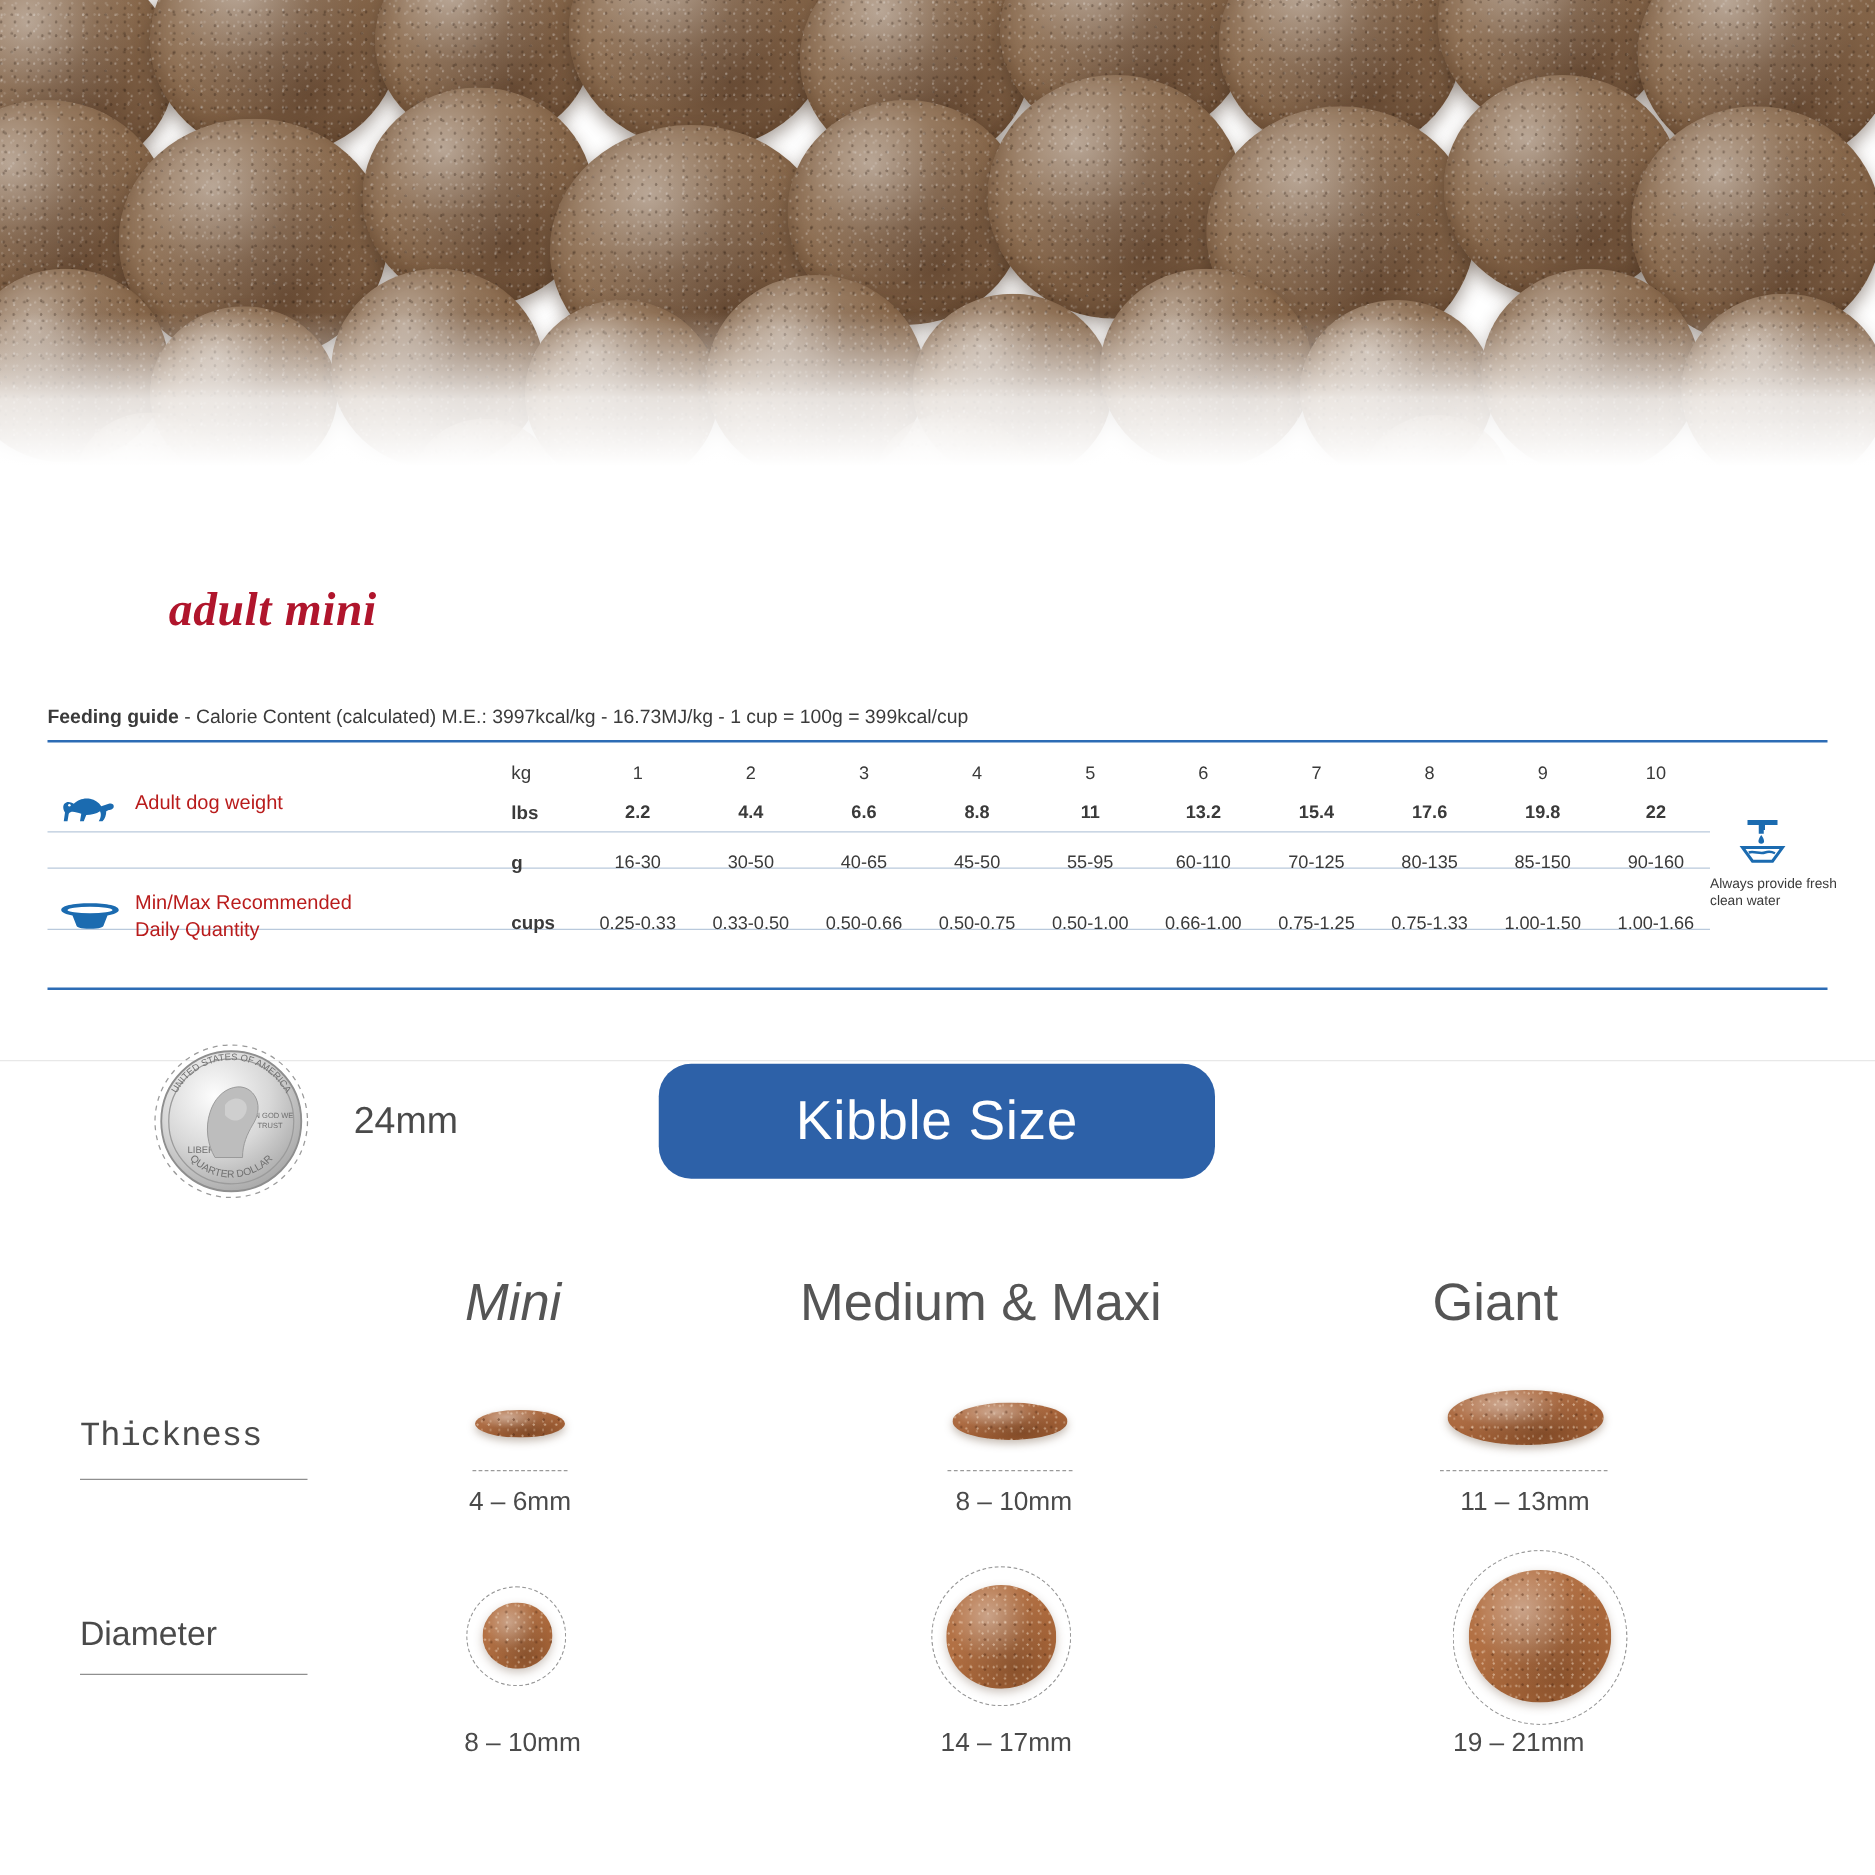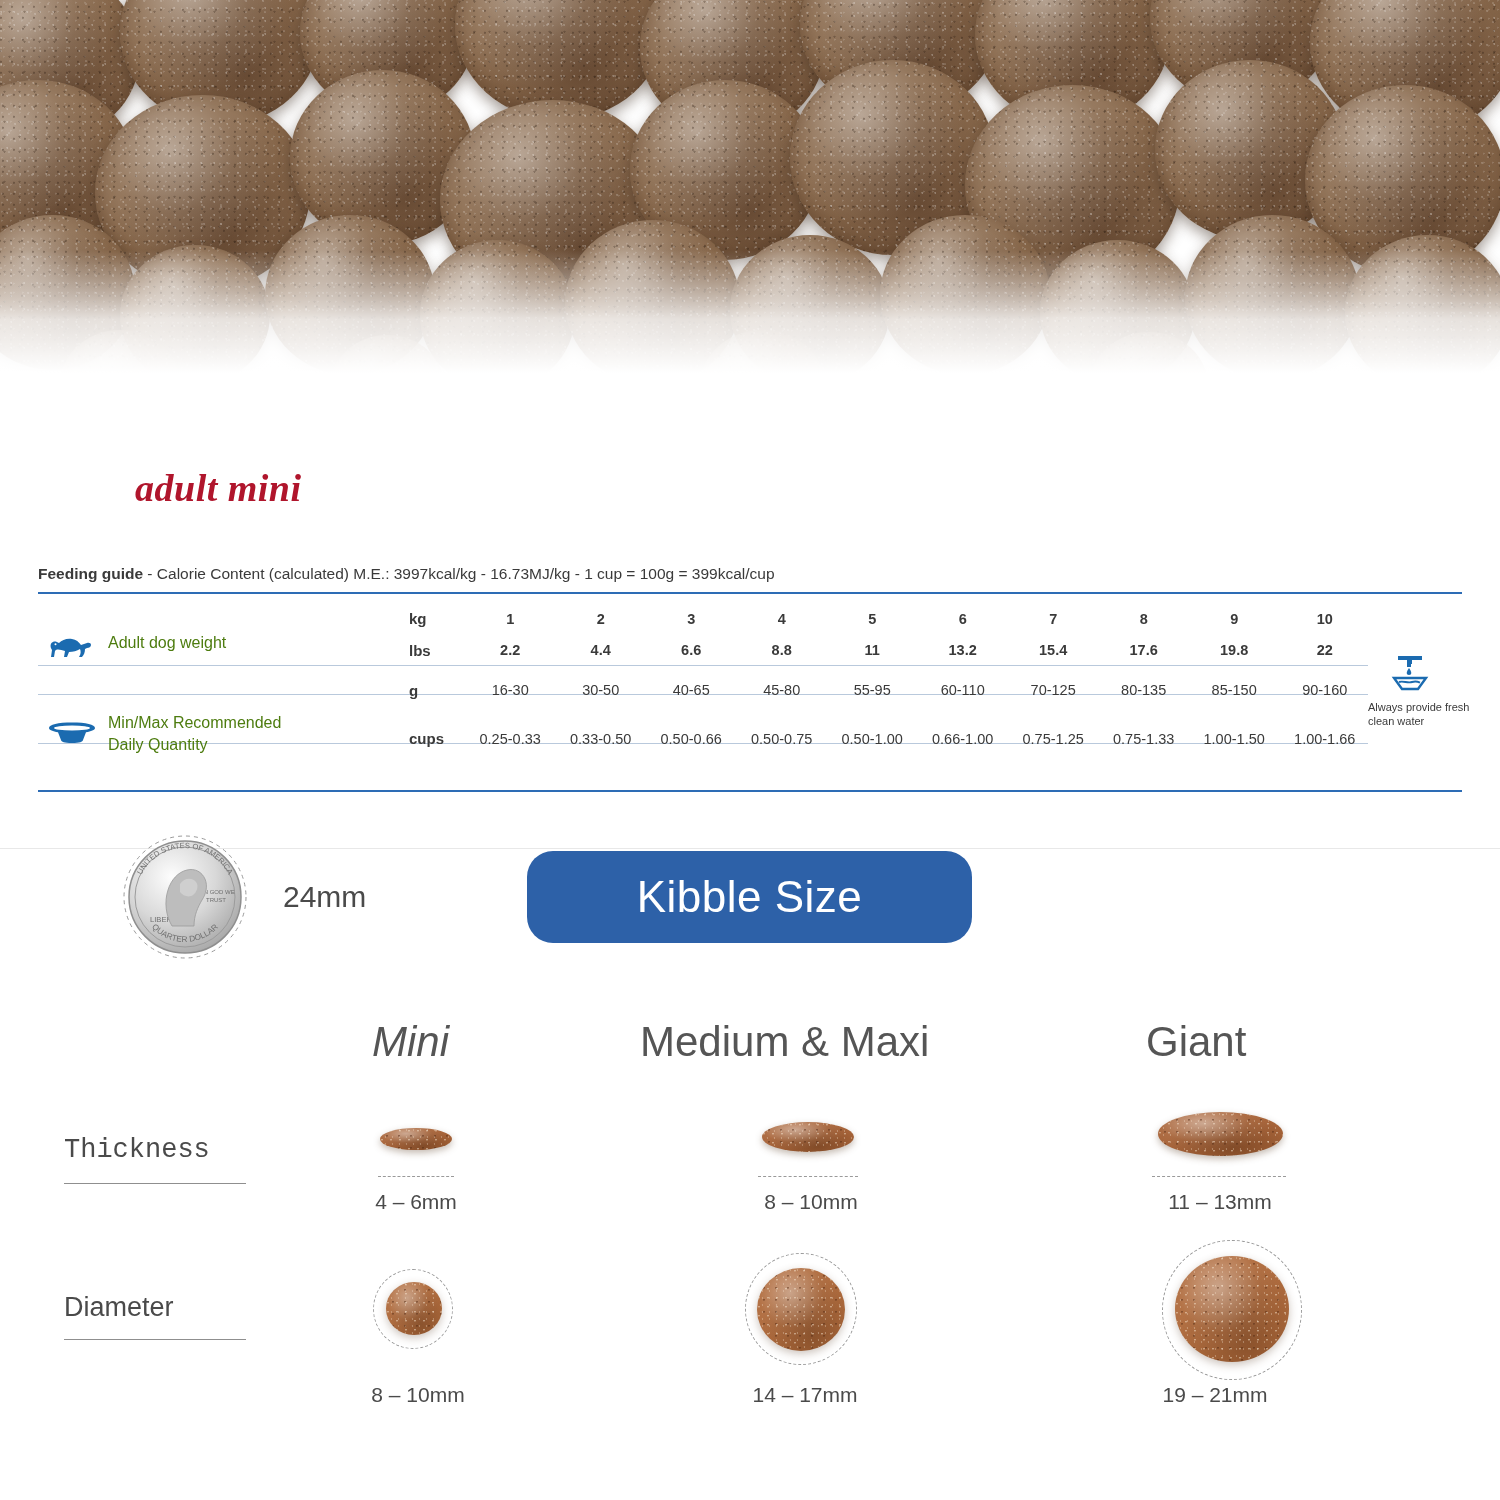--- a/index.html
+++ b/index.html
@@ -86,21 +86,21 @@
 
   #fg-rule-top    { left: 38px;  top: 592px; width: 1424px; height: 2px; }
   #fg-rule-mid1   { left: 38px;  top: 665px; width: 1330px; height: 1px; }
   #fg-rule-mid2   { left: 38px;  top: 694px; width: 1330px; height: 1px; }
   #fg-rule-mid3   { left: 38px;  top: 743px; width: 1330px; height: 1px; }
   #fg-rule-bottom { left: 38px;  top: 790px; width: 1424px; height: 2px; }
 
   .fg-label {
     position: absolute;
     font-size: 16px;
-    color: #4d7c0f;
+    color: #b91c1c;
     line-height: 22px;
   }
   #fg-label-weight { left: 108px; top: 632px; }
   #fg-label-qty    { left: 108px; top: 712px; width: 250px; }
 
   .fg-icon { position: absolute; }
   #icon-dog  { left: 48px; top: 630px; }
   #icon-bowl { left: 46px; top: 722px; }
   #icon-water{ left: 1388px; top: 648px; }
 
@@ -129,21 +129,21 @@
     color: #3a3a3a;
     vertical-align: middle;
   }
   table.fg-table .rowkey {
     width: 68px;
     text-align: left;
     font-weight: bold;
     padding-left: 14px;
     font-size: 15px;
   }
-  table.fg-table tr.r-kg td { height: 33px; font-weight: bold; }
+  table.fg-table tr.r-kg td { height: 33px; font-weight: normal; }
   table.fg-table tr.r-lbs td { height: 30px; font-weight: bold; }
   table.fg-table tr.r-g td { height: 50px; }
   table.fg-table tr.r-cups td { height: 47px; }
   table.fg-table tr.r-g .rowkey,
   table.fg-table tr.r-cups .rowkey { font-weight: bold; }
   table.fg-table td.cell { width: 88px; font-size: 14.5px; }
 
   
   .section-band {
     position: absolute;
@@ -358,21 +358,21 @@
       <td class="cell">15.4</td>
       <td class="cell">17.6</td>
       <td class="cell">19.8</td>
       <td class="cell">22</td>
     </tr>
     <tr class="r-g">
       <td class="rowkey">g</td>
       <td class="cell">16-30</td>
       <td class="cell">30-50</td>
       <td class="cell">40-65</td>
-      <td class="cell">45-80</td>
+      <td class="cell">45-50</td>
       <td class="cell">55-95</td>
       <td class="cell">60-110</td>
       <td class="cell">70-125</td>
       <td class="cell">80-135</td>
       <td class="cell">85-150</td>
       <td class="cell">90-160</td>
     </tr>
     <tr class="r-cups">
       <td class="rowkey">cups</td>
       <td class="cell">0.25-0.33</td>

